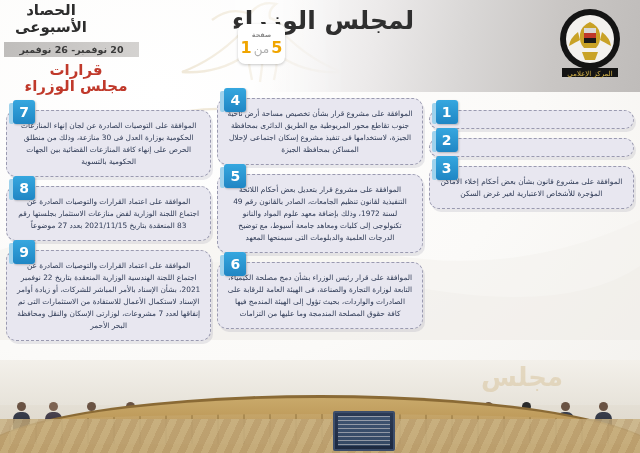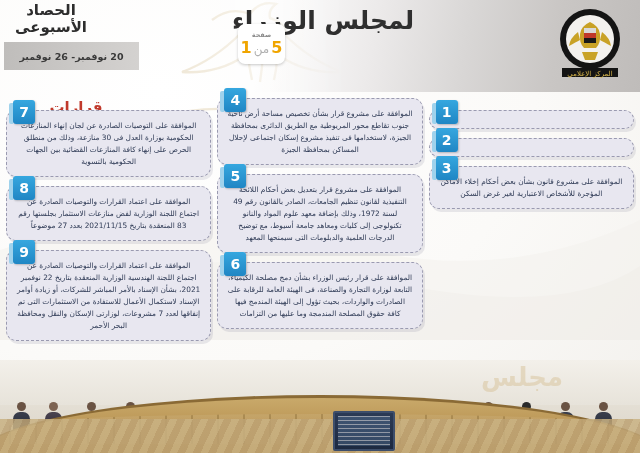--- a/index.html
+++ b/index.html
@@ -54,32 +54,32 @@
   }
   .title-block {
     position:absolute; z-index:9; left:8px; top:2px;
     width:86px; text-align:center; line-height:1.12;
   }
   .title-block .l1, .title-block .l2 {
     font-size:15px; font-weight:bold; color:#2d2d2d; display:block;
   }
   .date-bar {
     position:absolute; z-index:9; left:4px; top:42px;
-    width:135px; height:28px;
+    width:135px; height:15px;
     background:linear-gradient(to left,#d4d2d0,#bfbdbb);
     color:#3a3a3a; font-size:9.5px; font-weight:bold;
     display:flex; align-items:center; justify-content:center;
     letter-spacing:-.2px;
   }
   .section-title {
     position:absolute; z-index:9; left:16px; top:62px;
     width:120px; text-align:center; line-height:1.08;
     color:#c0392b;
   }
-  .section-title span { display:block; font-size:15px; font-weight:bold;margin-top:37px; }
+  .section-title span { display:block; font-size:15px; font-weight:bold; }
 
   .page-chip {
     position:absolute; z-index:10; left:238px; top:24px;
     width:47px; height:40px; background:#ffffff; border-radius:7px;
     box-shadow:0 1px 3px rgba(0,0,0,.22);
     display:flex; flex-direction:column; align-items:center; justify-content:center;
   }
   .page-chip .cap {
     font-size:6.5px; color:#8c8c8c; font-weight:bold; line-height:1; margin-bottom:1px;
   }

